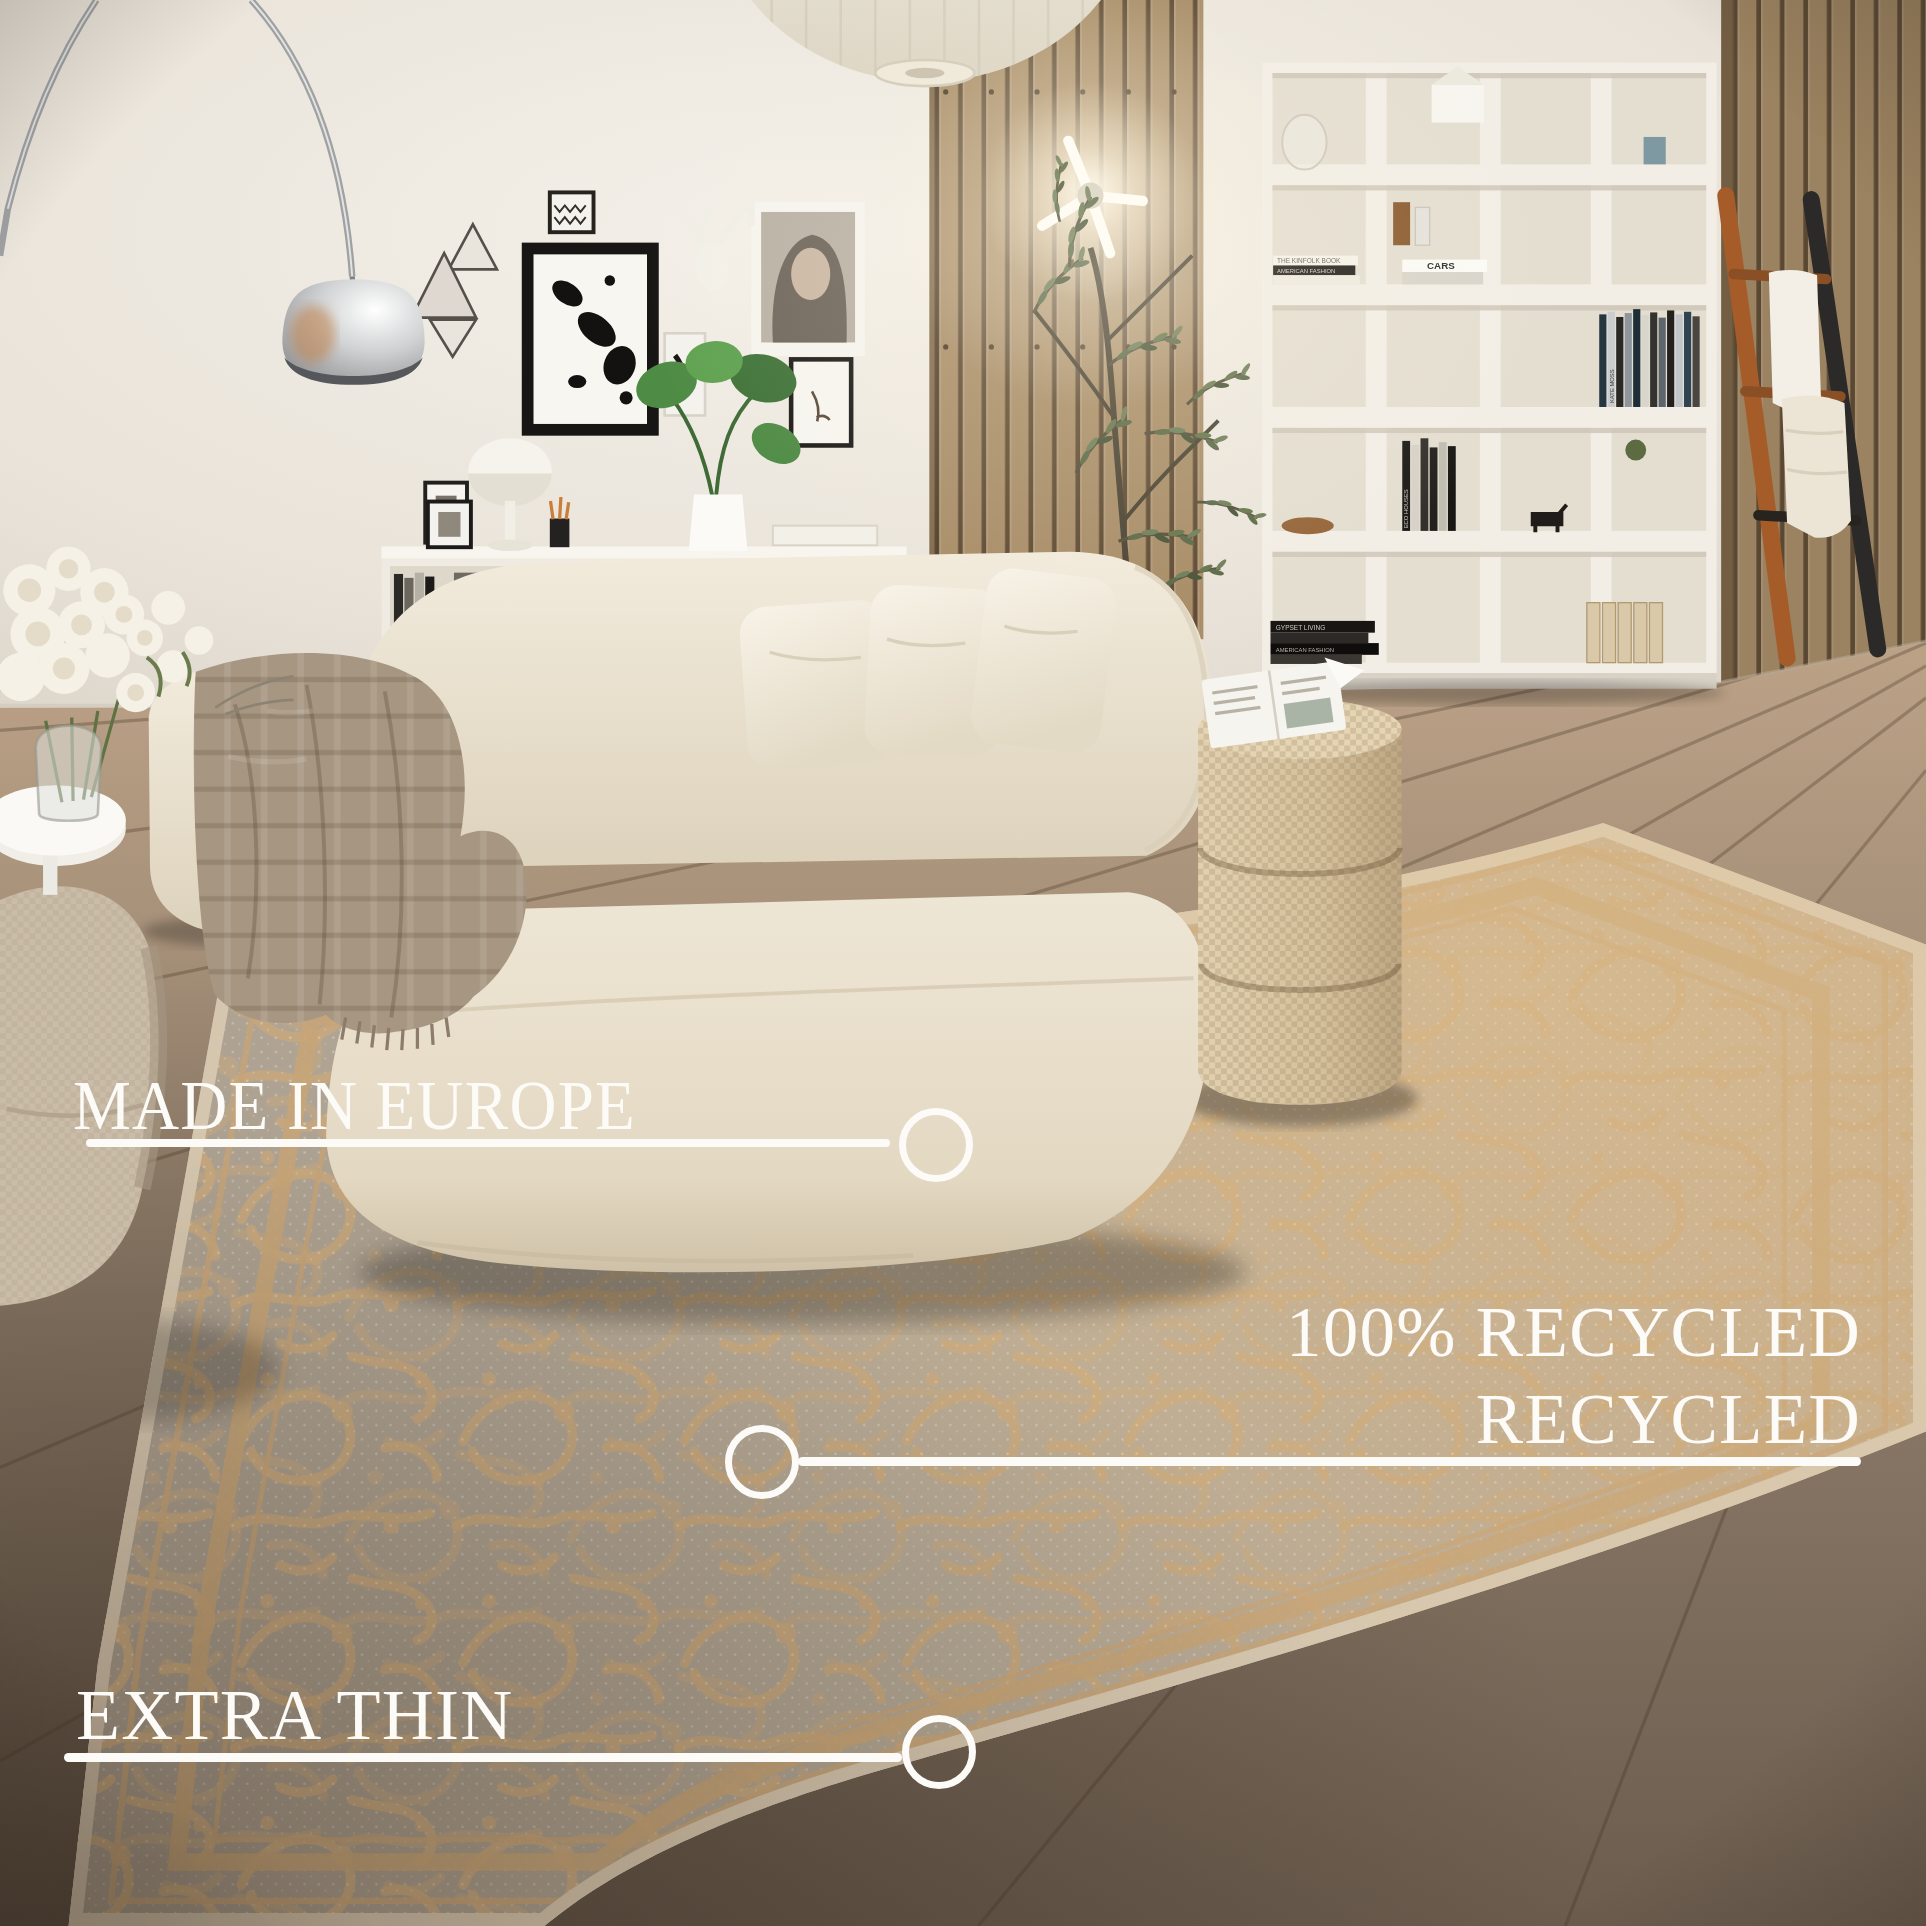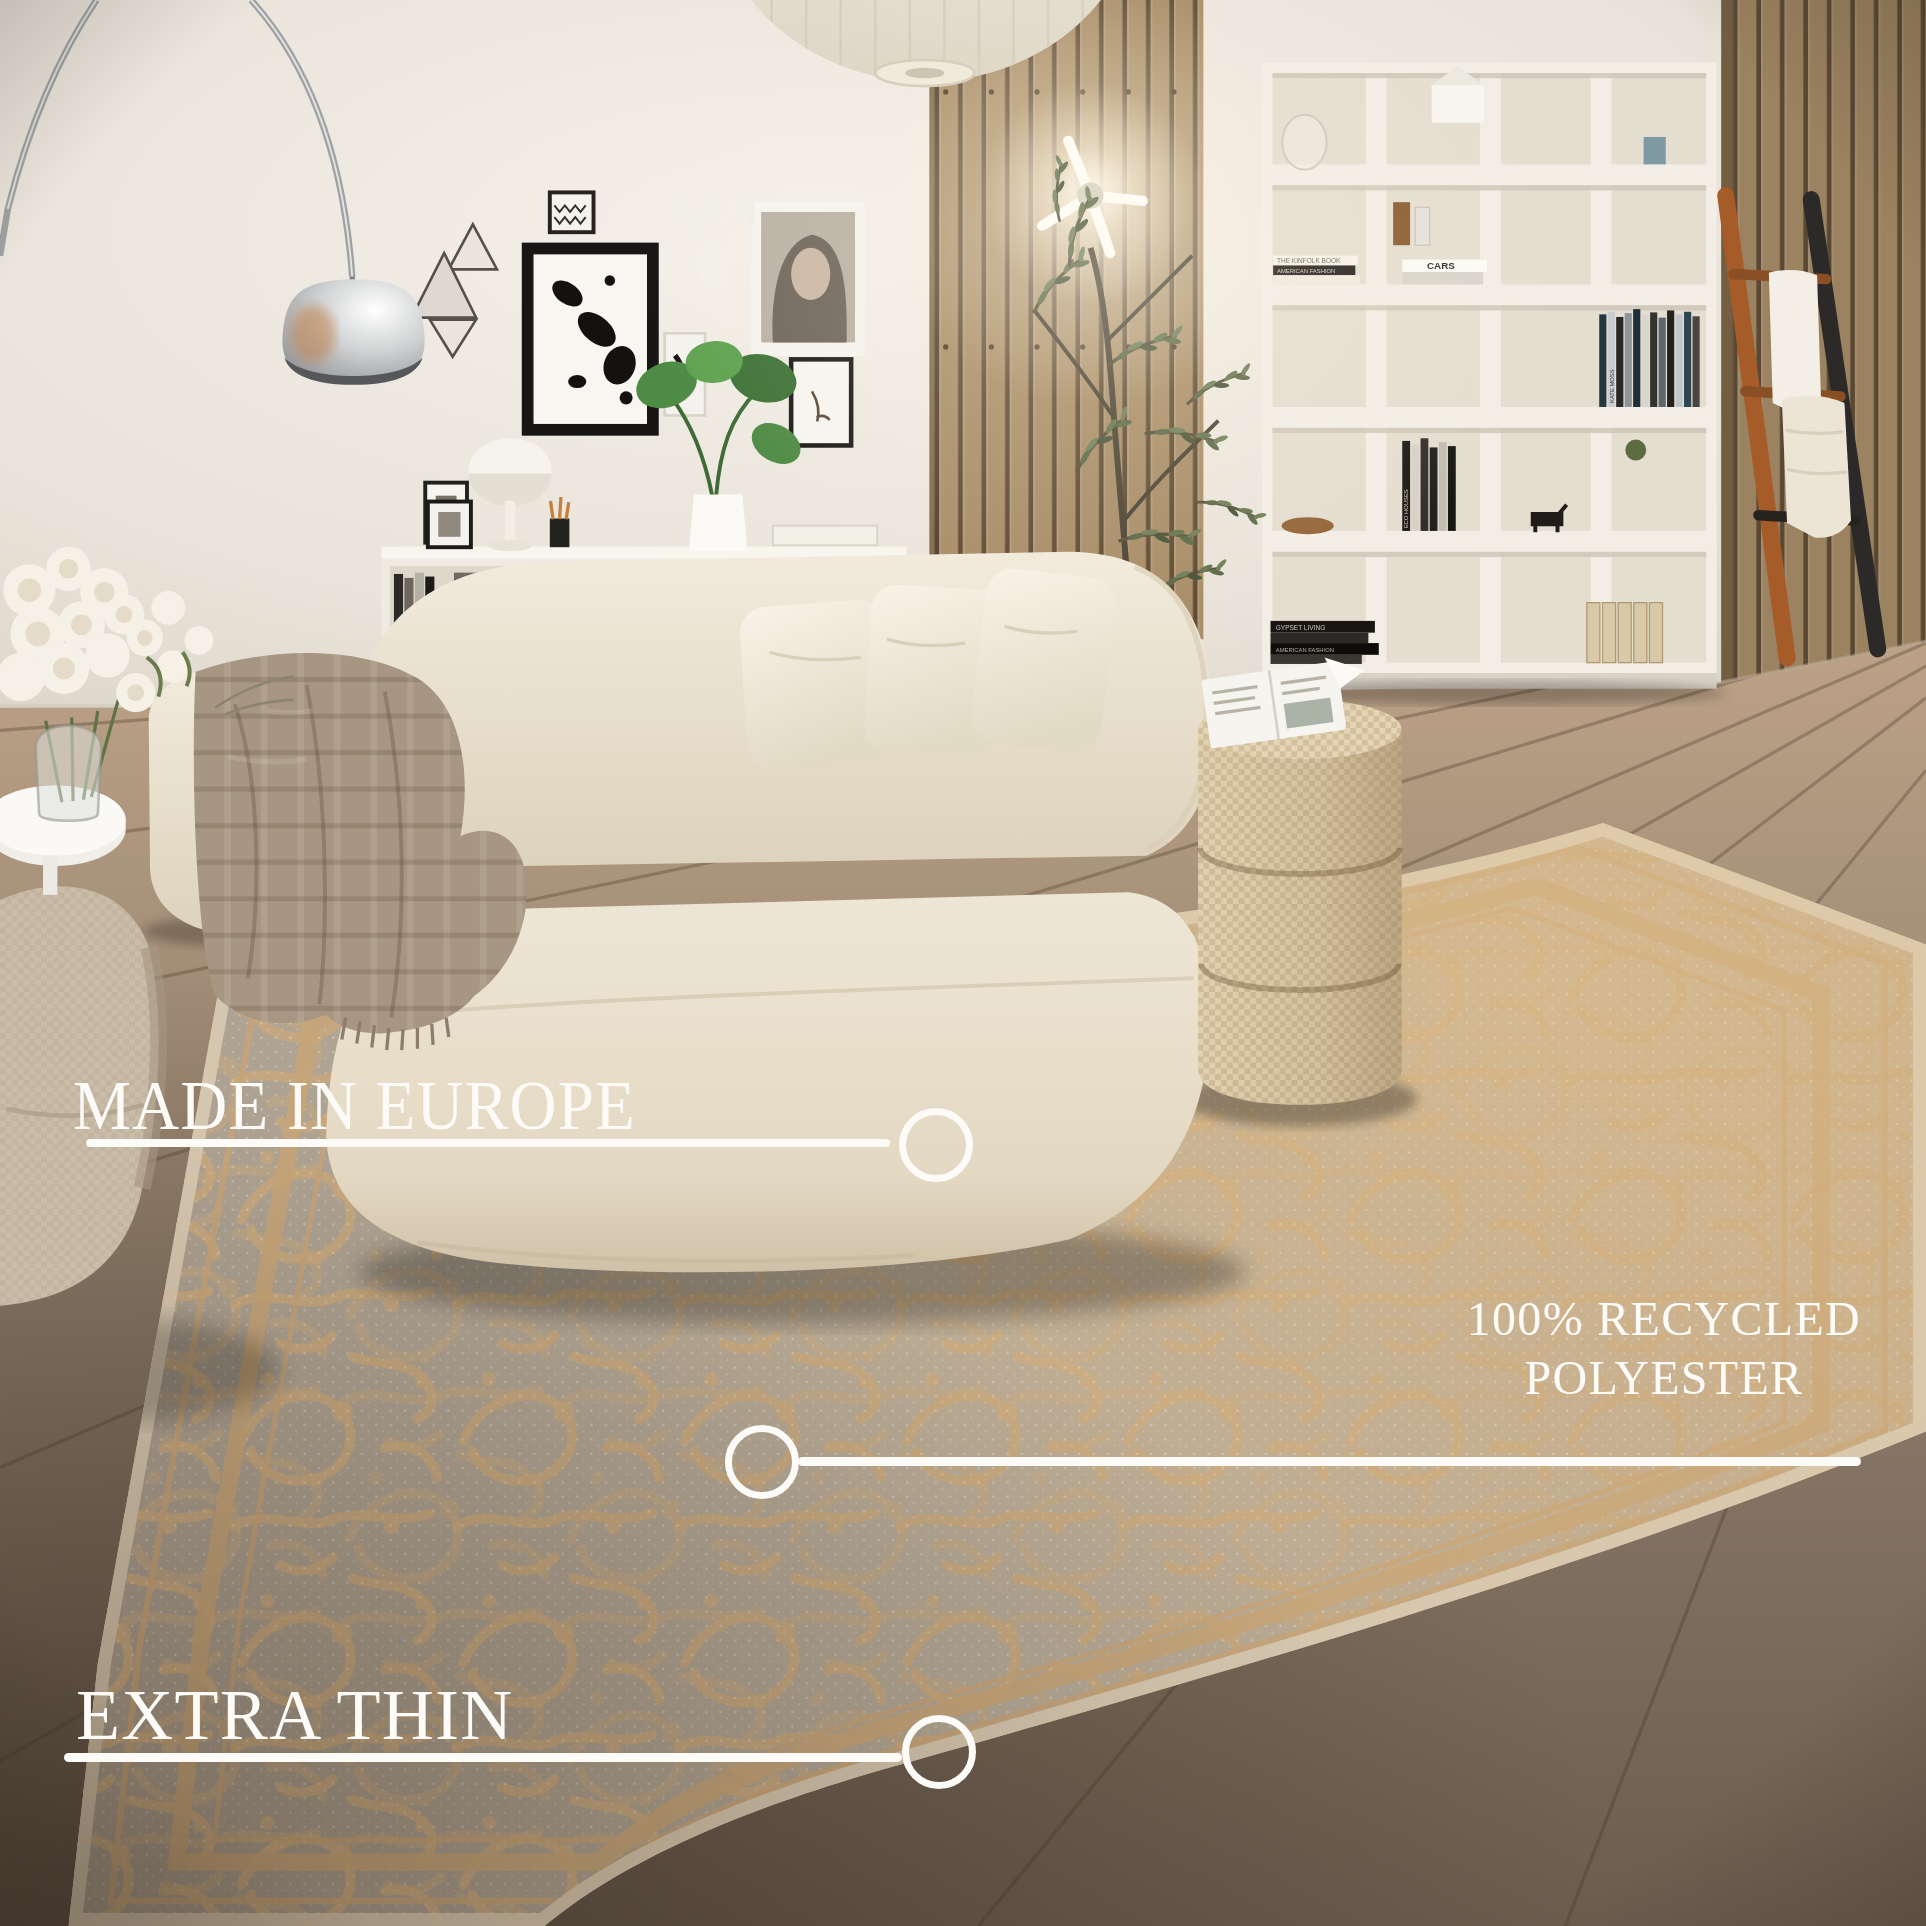--- a/index.html
+++ b/index.html
@@ -5,22 +5,22 @@
   html,body{margin:0;padding:0;background:#e9e4da;}
   .stage{position:relative;width:1926px;height:1926px;overflow:hidden;
          font-family:"Liberation Serif","DejaVu Serif",serif;}
   .scene{position:absolute;inset:0;display:block;}
   .callout-label{position:absolute;color:#fcfbf8;line-height:1;white-space:nowrap;}
   .rule{position:absolute;background:#fcfbf8;border-radius:4.6px;}
   .ring{position:absolute;width:74px;height:74px;border:7.2px solid #fcfbf8;
         border-radius:50%;box-sizing:border-box;background:transparent;}
   #c1-label{left:73px;top:1071px;font-size:70px;letter-spacing:1.3px;
             transform:scaleX(.93);transform-origin:0 0;}
-  #c2-label{right:65px;top:1289px;font-size:48px;letter-spacing:1.3px;
-            text-align:center;line-height:1.23;}
+  #c2-label{right:65px;top:1289px;font-size:71px;letter-spacing:1.3px;
+            text-align:right;line-height:1.23;}
   #c3-label{left:76px;top:1679px;font-size:72px;letter-spacing:1.3px;}
   #c1-rule{left:86px;top:1139px;width:804px;height:7.8px;}
   #c2-rule{left:798px;top:1457px;width:1063px;height:8.5px;}
   #c3-rule{left:64px;top:1753px;width:838px;height:8.5px;}
   #c1-ring{left:899px;top:1108px;}
   #c2-ring{left:725px;top:1425px;}
   #c3-ring{left:902px;top:1715px;}
 </style>
 </head>
 <body>
@@ -588,21 +588,21 @@
 
 <div>
   <div class="callout-label" id="c1-label">MADE IN EUROPE</div>
   <div class="rule" id="c1-rule"></div>
   <div class="ring" id="c1-ring"></div>
 </div>
 
 <div>
   <div class="callout-label" id="c2-label">
     <div>100% RECYCLED</div>
-    <div>POLYESTER</div>
+    <div>RECYCLED</div>
   </div>
   <div class="rule" id="c2-rule"></div>
   <div class="ring" id="c2-ring"></div>
 </div>
 
 <div>
   <div class="callout-label" id="c3-label">EXTRA THIN</div>
   <div class="rule" id="c3-rule"></div>
   <div class="ring" id="c3-ring"></div>
 </div>

